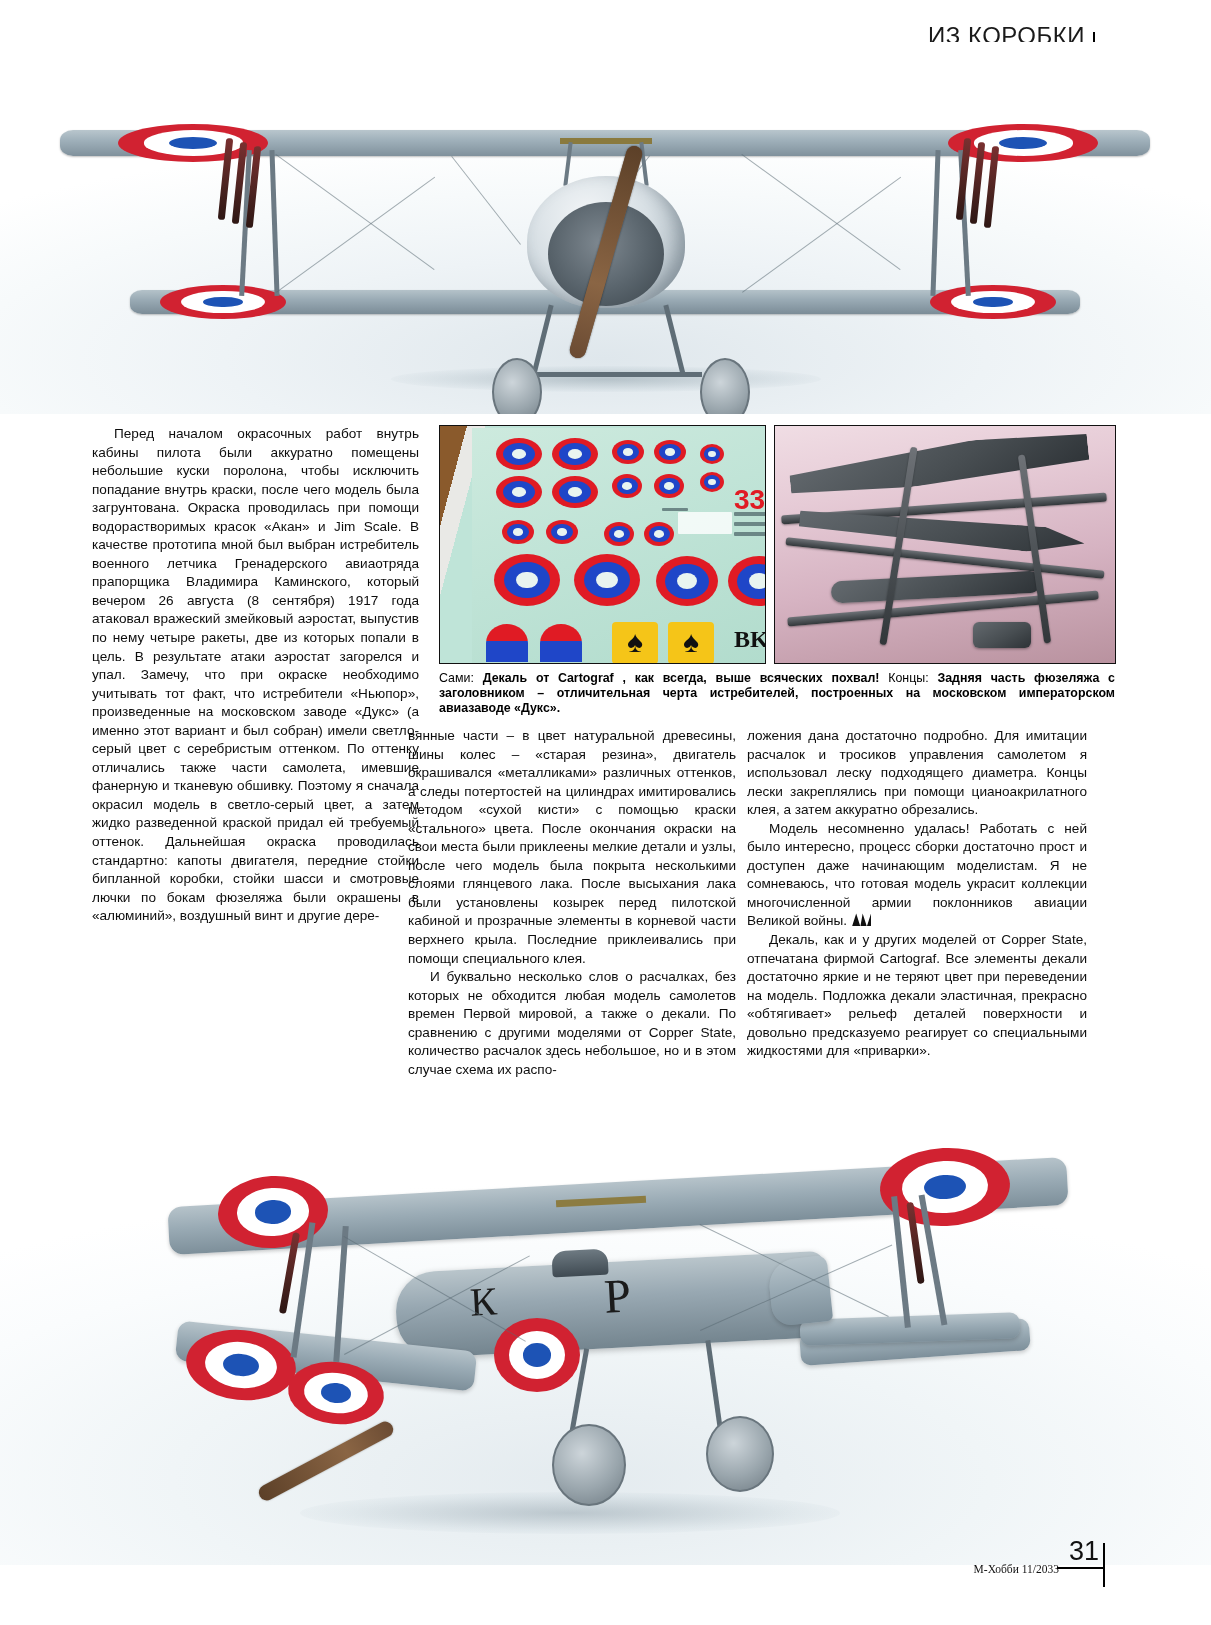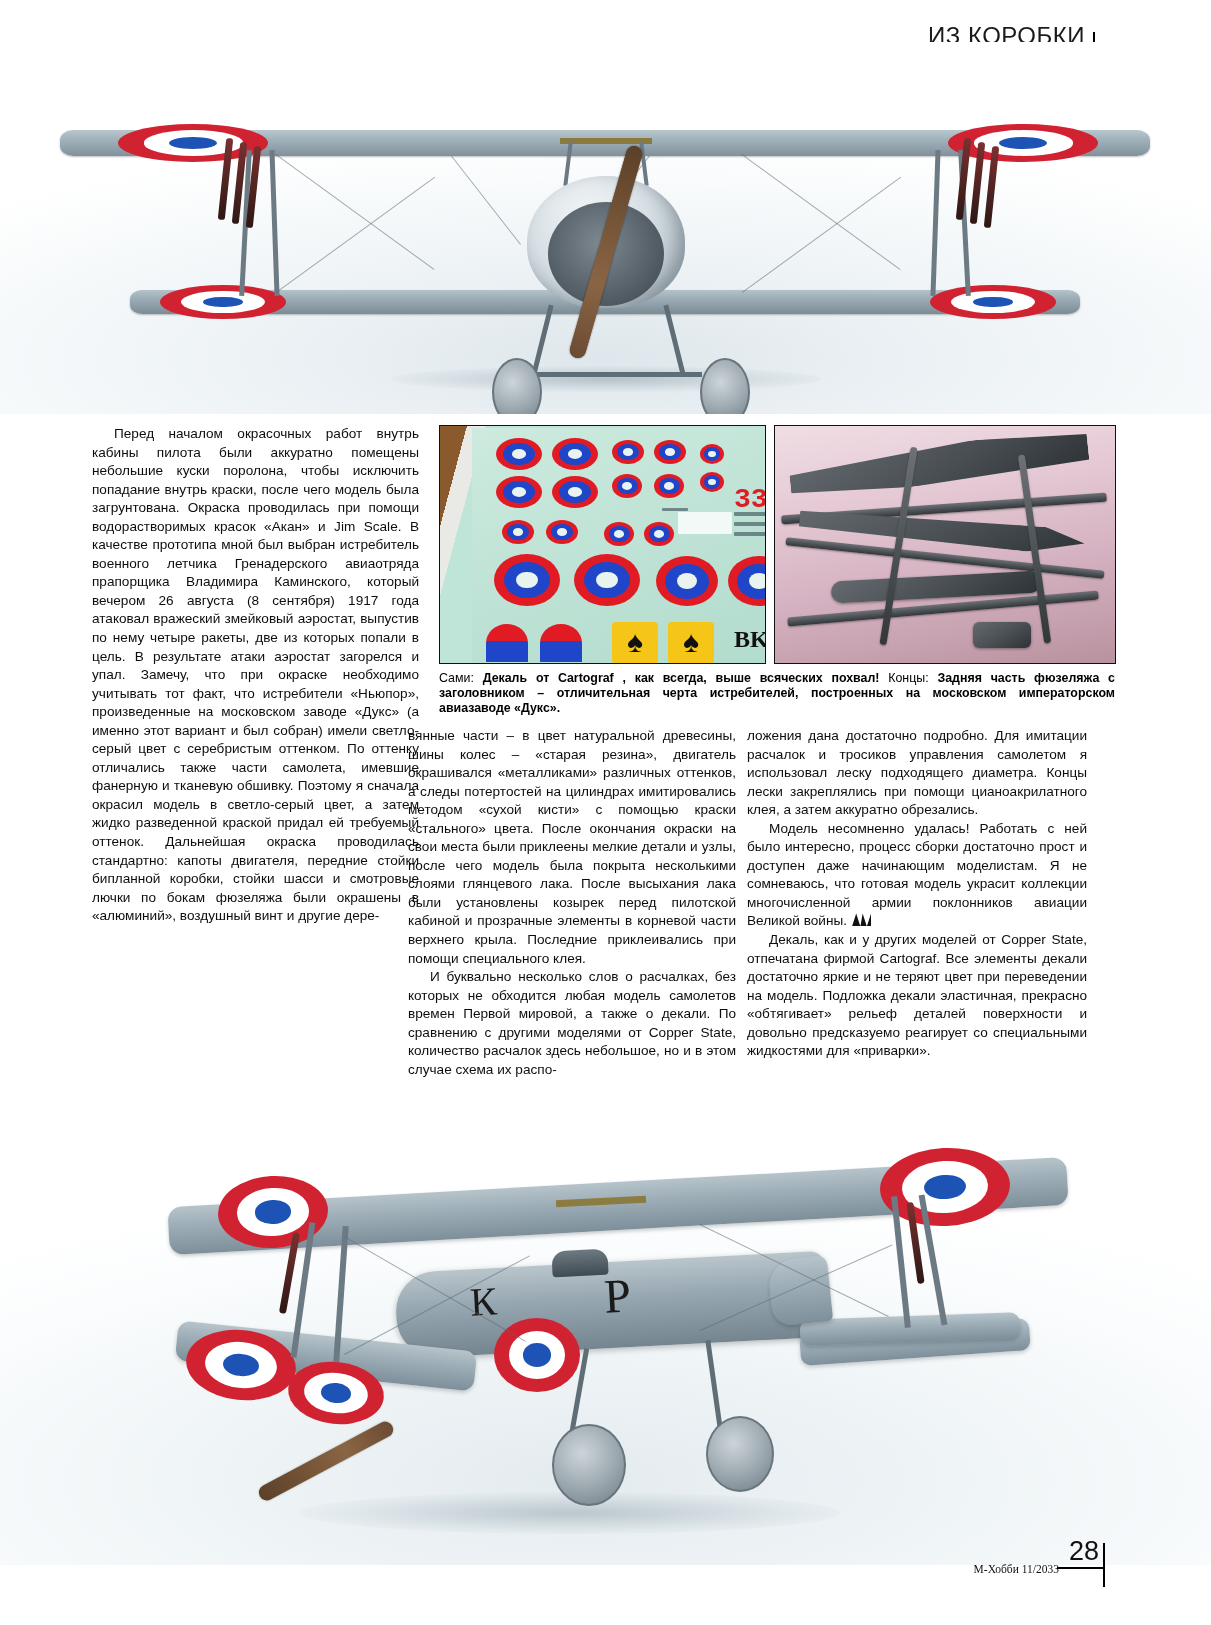--- a/index.html
+++ b/index.html
@@ -198,21 +198,21 @@
     border-radius: 50%; background: #1f46c8;
   }
   .d-roundel b {
     position: absolute; inset: 34%;
     border-radius: 50%; background: #e9f4f0;
   }
   .d-num {
     position: absolute;
     color: #e01b24;
     font-weight: 700;
-    font-family: Liberation Mono, monospace;
+    font-family: Liberation Sans, sans-serif;
     line-height: 1;
   }
   .d-spade {
     position: absolute;
     background: #f5c518;
     border-radius: 4px;
   }
   .d-spade::after {
     content: "♠";
     position: absolute;
@@ -636,15 +636,15 @@
   <div class="gear-leg" style="left:712px;top:200px;height:96px;transform:rotate(-8deg);"></div>
   <div class="wheel" style="left:552px;top:284px;width:70px;height:78px;"></div>
   <div class="wheel" style="left:706px;top:276px;width:64px;height:72px;"></div>
 
   <div class="prop" style="left:326px;top:246px;height:150px;transform:rotate(62deg);"></div>
 </div>
 
 <div id="footer">
   <div class="f-issue">М-Хобби 11/2033</div>
   <div class="f-rule"></div>
-  <div class="f-page">28</div>
+  <div class="f-page">31</div>
   <div class="f-tick"></div>
 </div>
 
 </body></html>

